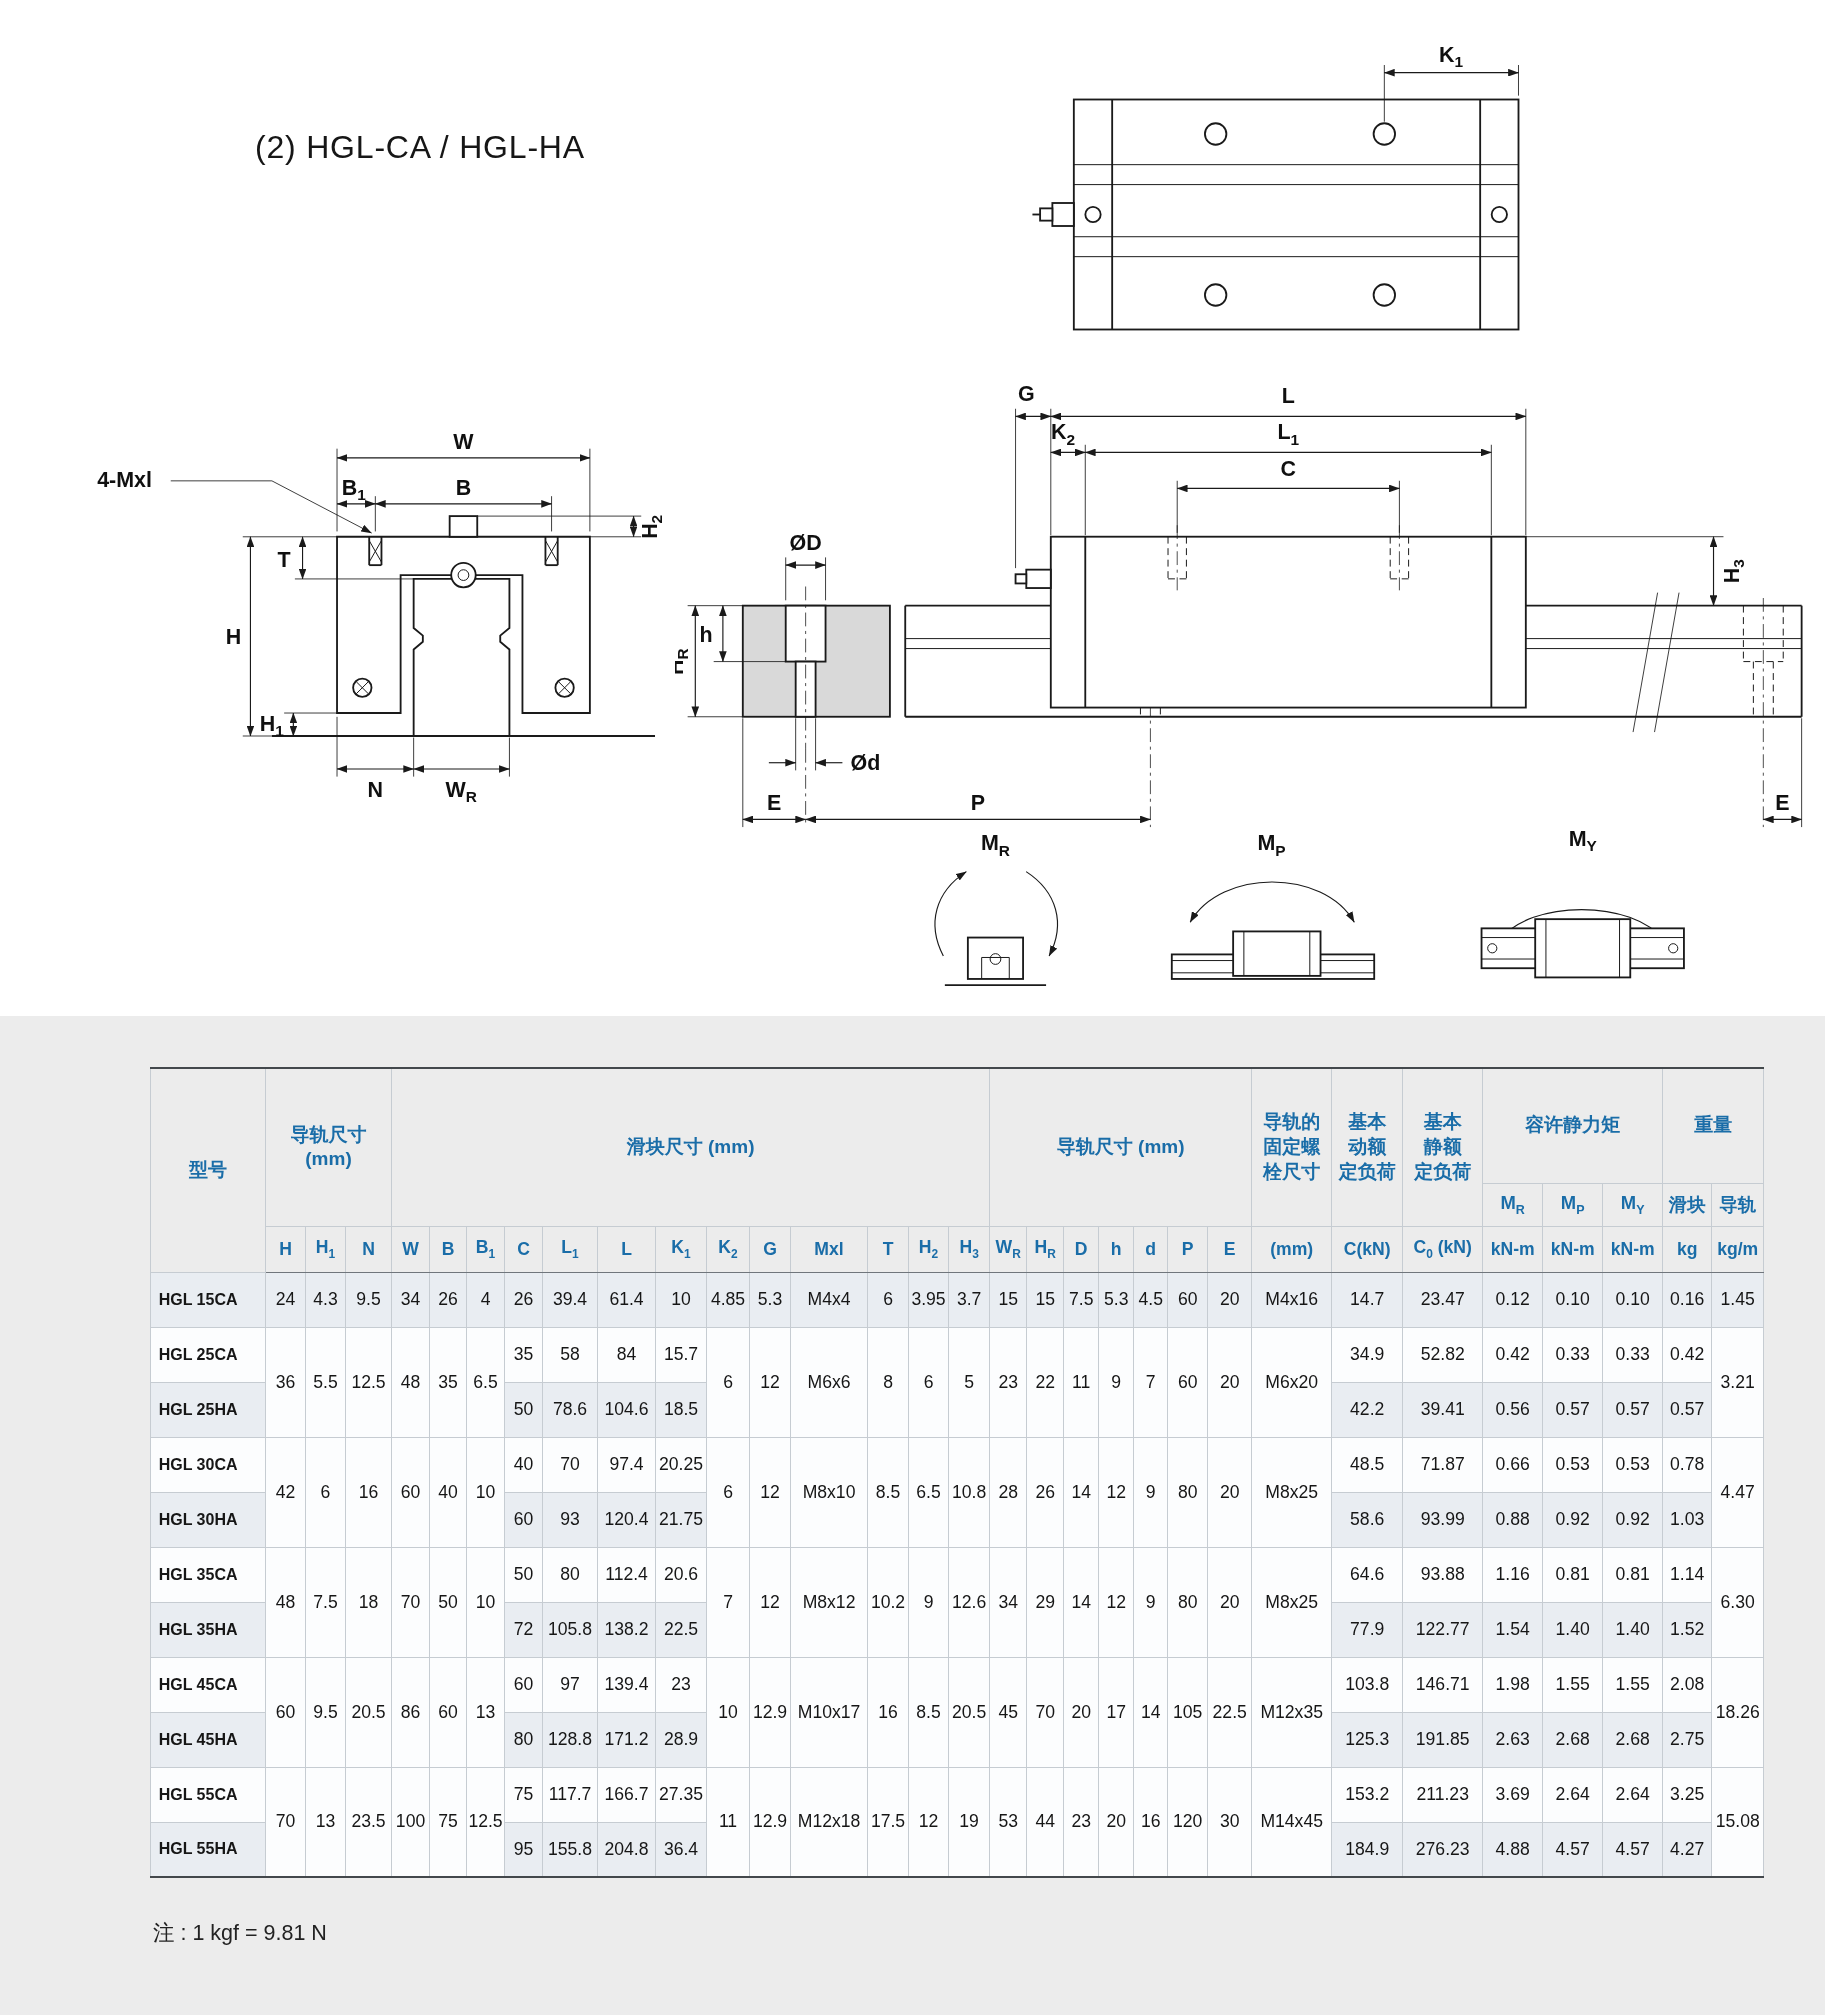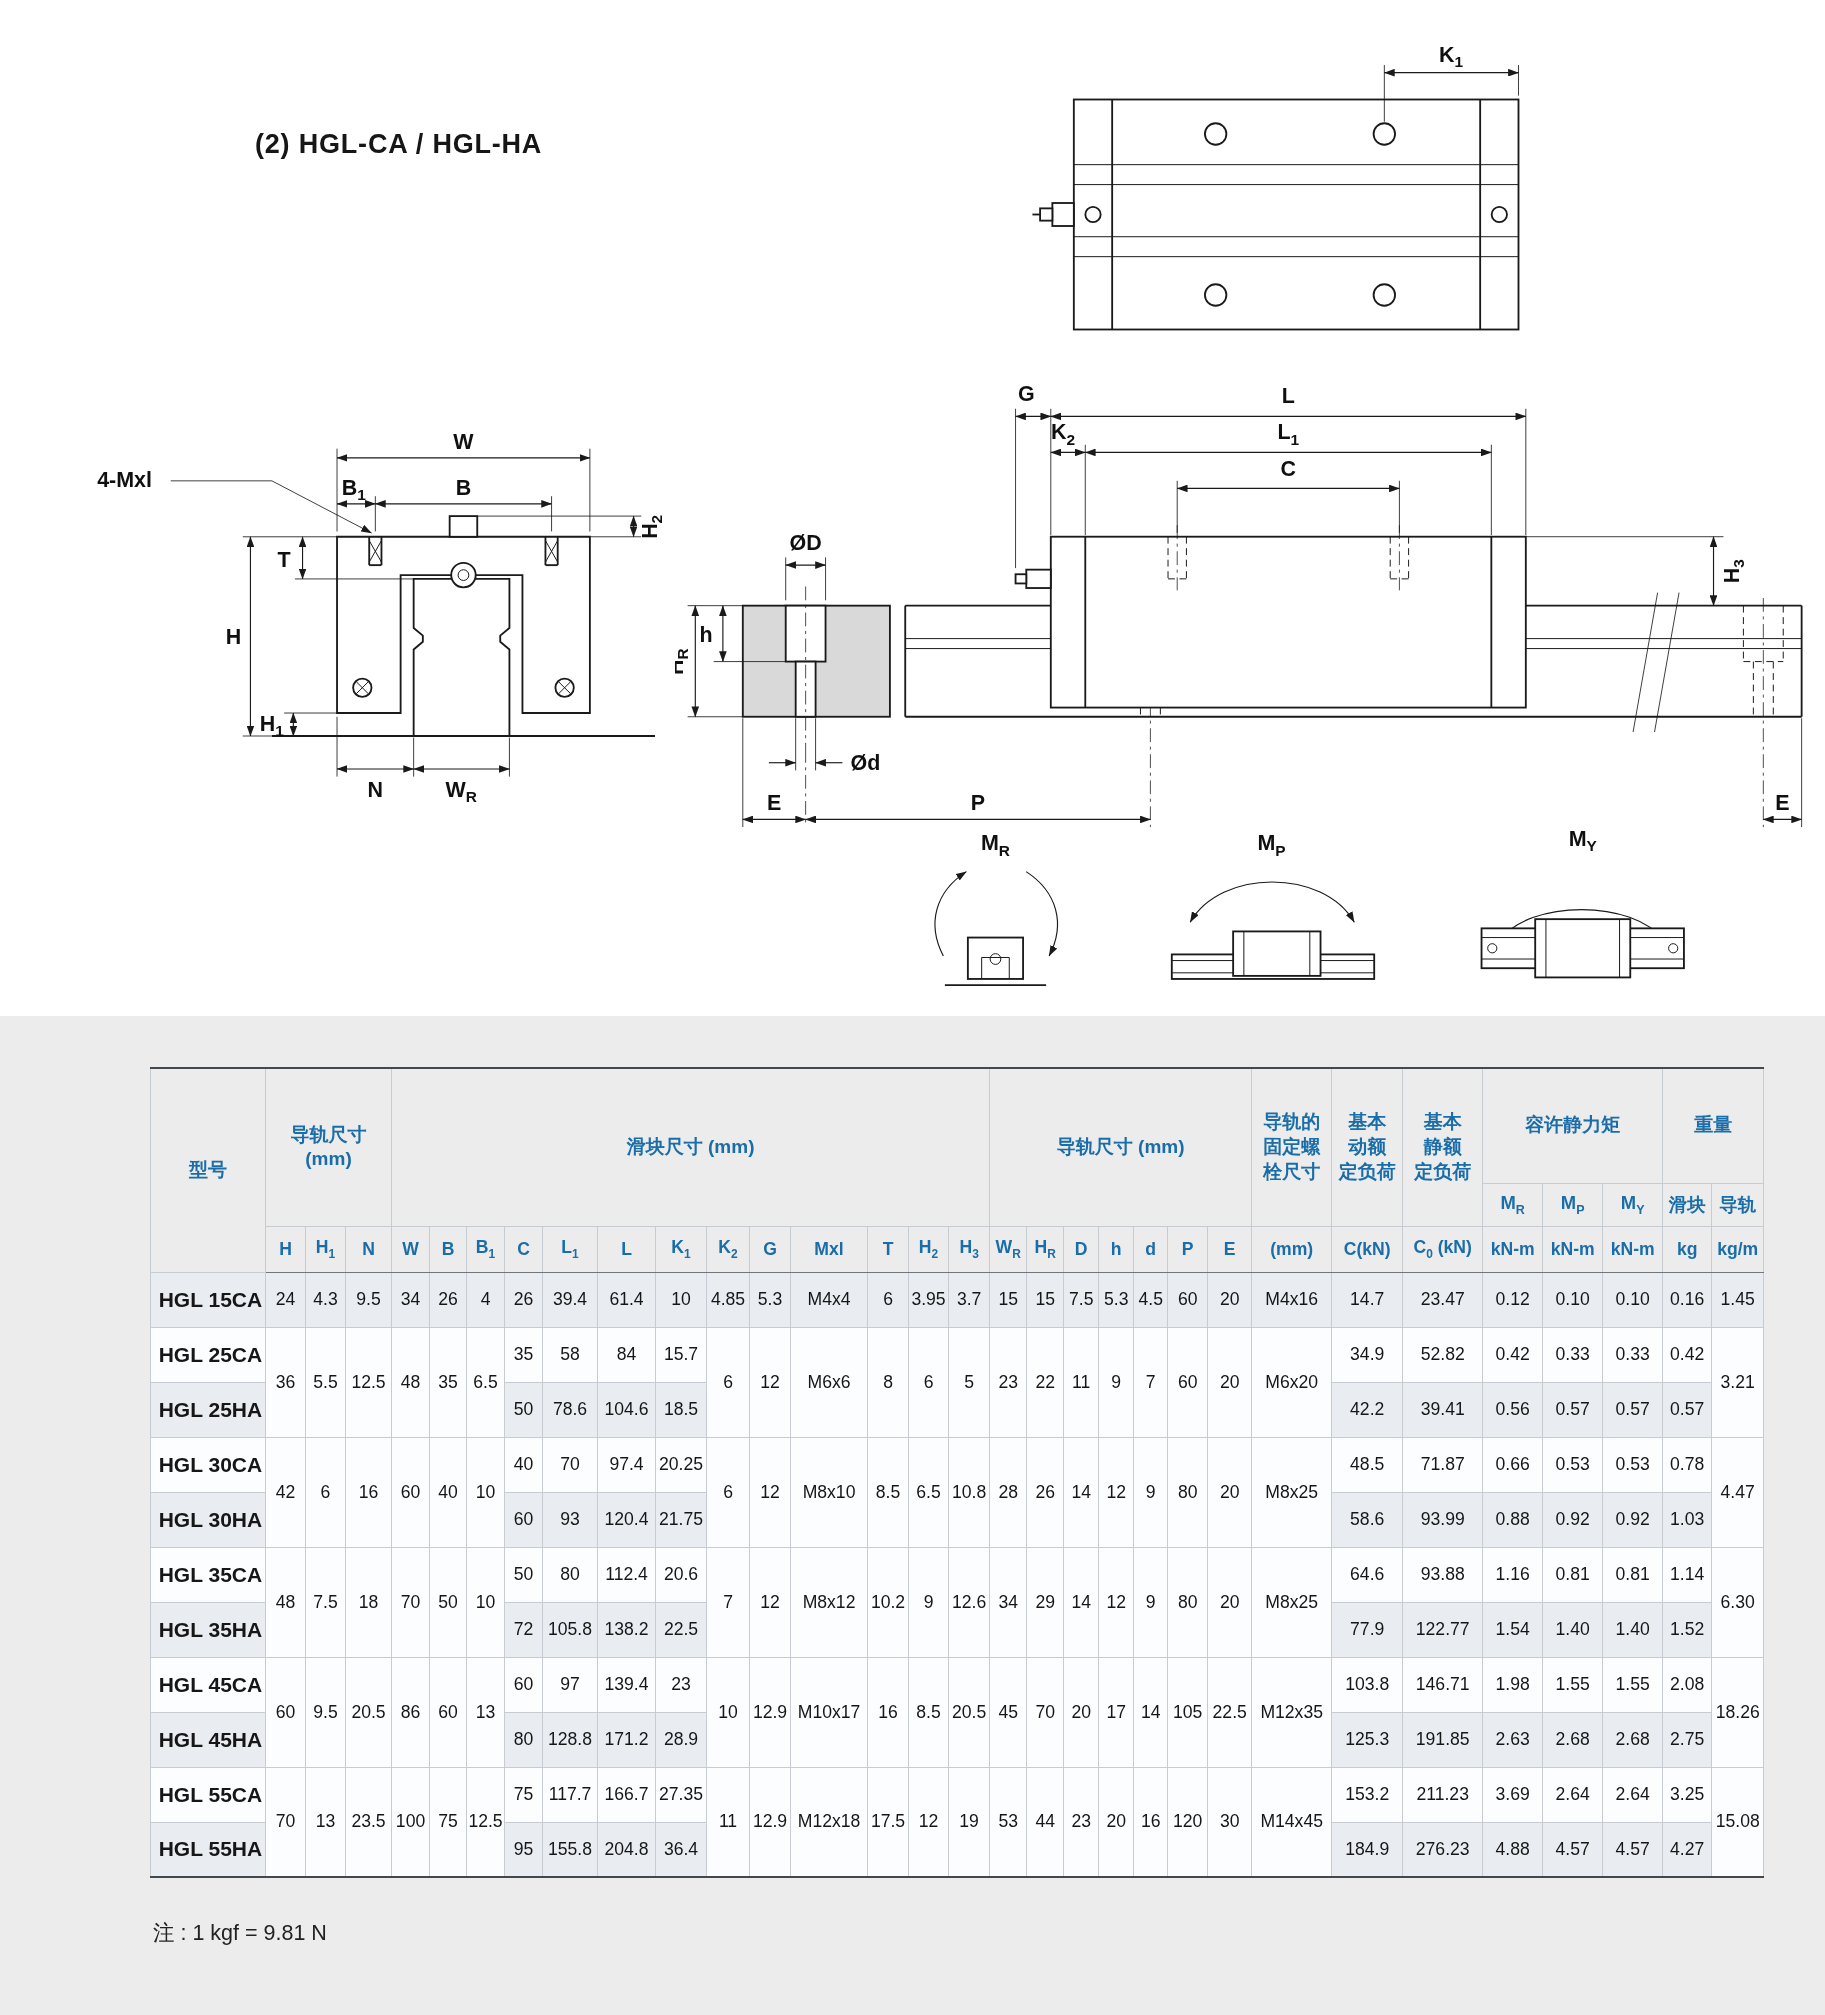--- a/index.html
+++ b/index.html
@@ -1,19 +1,19 @@
 <!DOCTYPE html>
 <html style="font-size:12.3px"><head>
 <meta charset="utf-8">
 <style>
   *{margin:0;padding:0;box-sizing:border-box}
   html,body{width:1826px;height:2015px}
   body{position:relative;background:#fff;font-family:"Liberation Sans","DejaVu Sans",sans-serif;color:#1a1a1a;overflow:hidden}
   .gray-band{position:absolute;left:0;top:1016px;width:1826px;height:999px;background:#ececec}
-  .page-title{position:absolute;left:255px;top:129px;font-size:27px;font-weight:700;letter-spacing:0.8px;color:#161616}
+  .page-title{position:absolute;left:255px;top:129px;font-size:32px;font-weight:400;letter-spacing:0.8px;color:#161616}
   .note{position:absolute;left:153px;top:1918px;font-size:21.5px;color:#222}
   .diagram{position:absolute}
   
   .ln{stroke:#1a1a1a;stroke-width:2.4;fill:none}
   .lnf{stroke:#1a1a1a;stroke-width:2.4;fill:#fff}
   .lt{stroke:#1a1a1a;stroke-width:1.3;fill:none}
   .ext{stroke:#1a1a1a;stroke-width:1.1;fill:none}
   .dim{stroke:#1a1a1a;stroke-width:1.5;fill:none}
   .dash{stroke:#1a1a1a;stroke-width:1.3;fill:none;stroke-dasharray:9 6}
   .cl{stroke:#1a1a1a;stroke-width:1;fill:none;stroke-dasharray:18 6 4 6}
@@ -24,21 +24,21 @@
              border-top:2.3px solid #43484c;border-bottom:2.3px solid #43484c}
   .spec th,.spec td{border:0.8px solid #c6ccd2;text-align:center;vertical-align:middle;overflow:hidden}
   .spec thead th{color:#1a6da8;font-weight:700;background:transparent;white-space:pre-line;font-size:19px;line-height:1.3}
   .spec tr.hr1{height:115px}
   .spec tr.hr2{height:43px}
   .spec tr.hr2 th{font-size:18.4px}
   .spec tr.hr3{height:46px}
   .spec tr.hr3 th{font-size:17.6px;border-bottom:1.5px solid #70767c}
   .spec tbody tr{height:55px}
   .spec tbody td{font-size:17.6px;color:#161616}
-  .spec td.model{text-align:left;padding-left:7.7px;font-weight:700;font-size:21px}
+  .spec td.model{text-align:left;padding-left:7.7px;font-weight:700;font-size:16px}
   .spec tr.sa td{background:#e9edf2}
   .spec tr.sb td{background:#fcfdfe}
   .spec td.vspan{background:linear-gradient(180deg,#fcfdfe 0%,#fcfdfe 50%,#e9edf2 50%,#e9edf2 100%)}
   sub{font-size:68%}
 </style>
 </head>
 <body>
 
 <div class="gray-band"></div>
 

